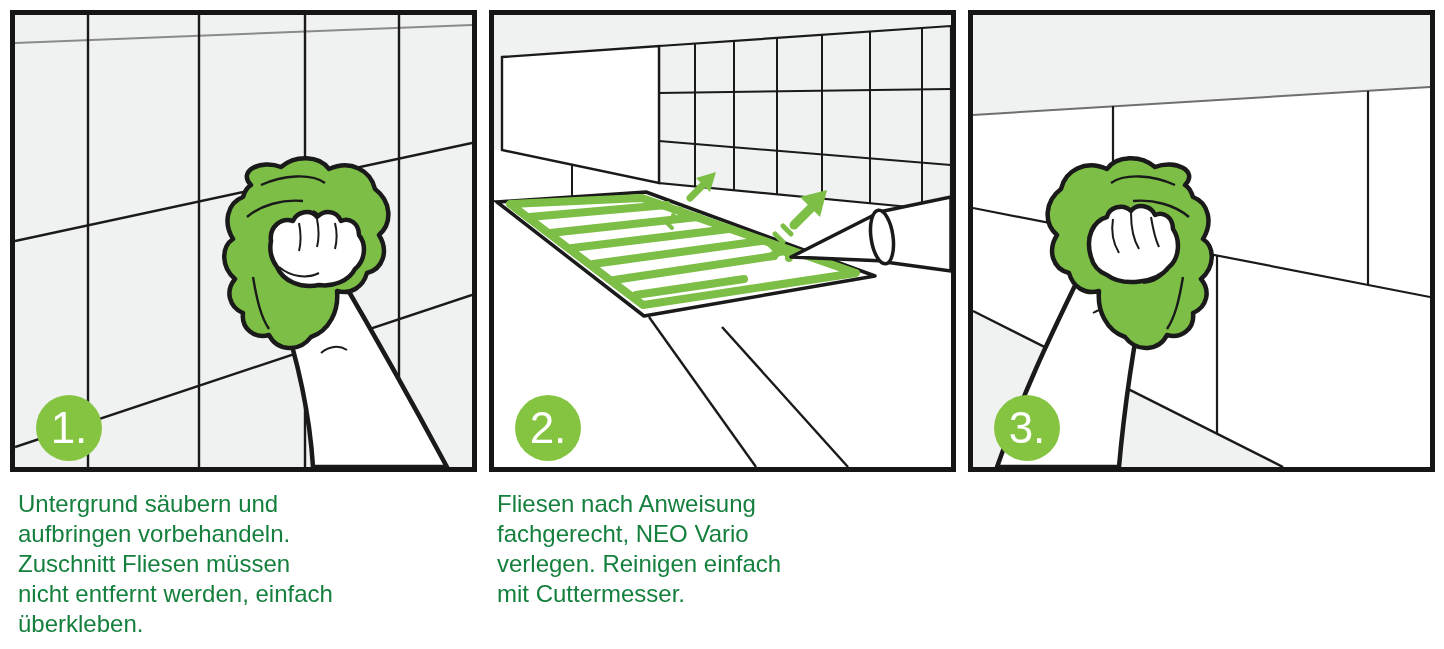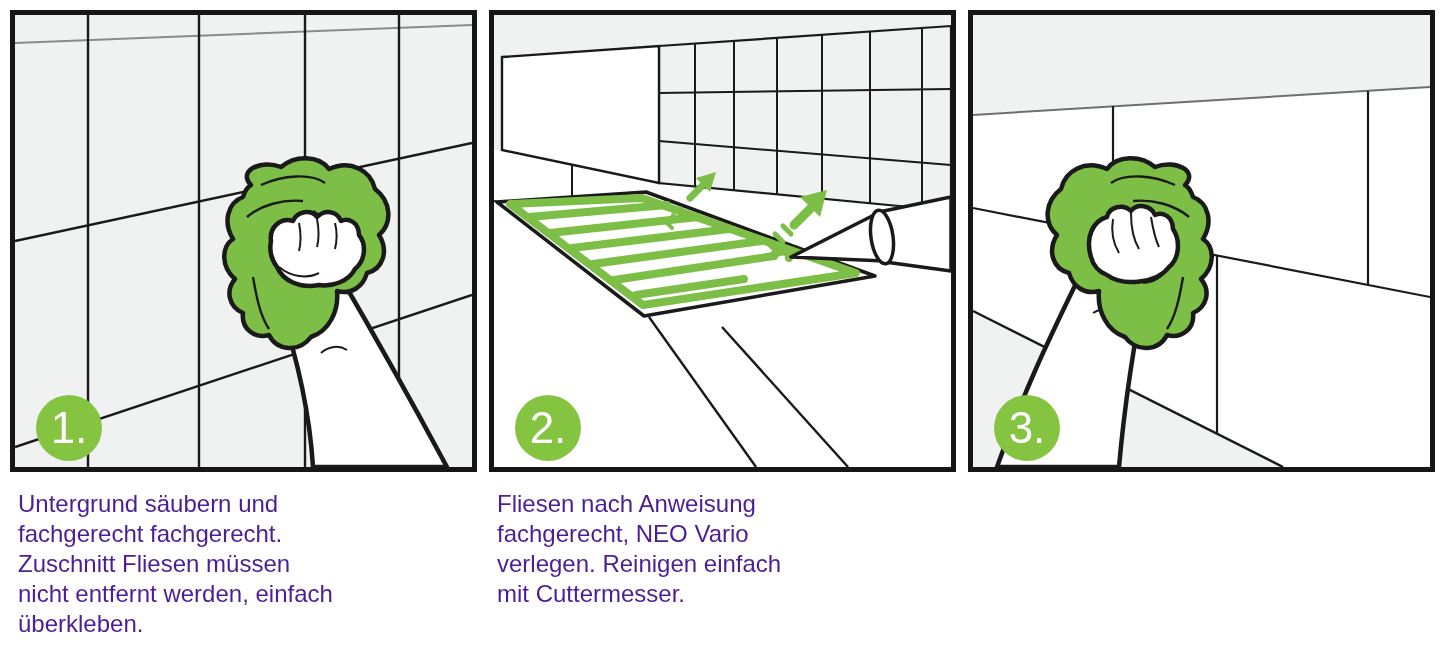--- a/index.html
+++ b/index.html
@@ -1,20 +1,20 @@
 <!DOCTYPE html>
 <html><head>
 <meta charset="utf-8">
 <style>
   html,body{margin:0;padding:0;background:#ffffff;}
   body{width:1444px;font-family:"Liberation Sans", sans-serif;}
   .strip{display:flex;gap:12px;padding:10px 10px 0 10px;}
   .panel-card{width:467px;flex:0 0 467px;margin:0;}
   svg.panel{display:block;width:467px;height:462px;border:5px solid #161616;box-sizing:border-box;background:#ffffff;}
-  .caption{margin:17px 6px 0 8px;font-size:24px;line-height:30px;color:#4c1d95;}
+  .caption{margin:17px 6px 0 8px;font-size:24px;line-height:30px;color:#15803d;}
   .caption .line{white-space:nowrap;}
   .badge-num{font-family:"Liberation Sans", sans-serif;font-size:44px;font-weight:300;fill:#ffffff;}
 </style>
 </head>
 <body>
 
 <div class="strip">
 
   <figure class="panel-card">
     <svg class="panel" viewBox="0 0 457 452" preserveAspectRatio="none">
@@ -60,21 +60,21 @@
         <path d="M 264,252 C 276,262 292,264 304,258" fill="none" stroke="#1a1a1a" stroke-width="2"></path>
       </g>
 
       <g>
         <circle cx="54" cy="413" r="33" fill="#85c440"></circle>
         <text class="badge-num" x="54" y="428" text-anchor="middle">1.</text>
       </g>
     </svg>
     <figcaption class="caption">
       <div class="line">Untergrund säubern und</div>
-      <div class="line">fachgerecht fachgerecht.</div>
+      <div class="line">aufbringen vorbehandeln.</div>
       <div class="line">Zuschnitt Fliesen müssen</div>
       <div class="line">nicht entfernt werden, einfach</div>
       <div class="line">überkleben.</div>
     </figcaption>
   </figure>
 
   <figure class="panel-card">
     <svg class="panel" viewBox="0 0 457 452" preserveAspectRatio="none">
       <rect x="0" y="0" width="457" height="452" fill="#ffffff"></rect>
 

